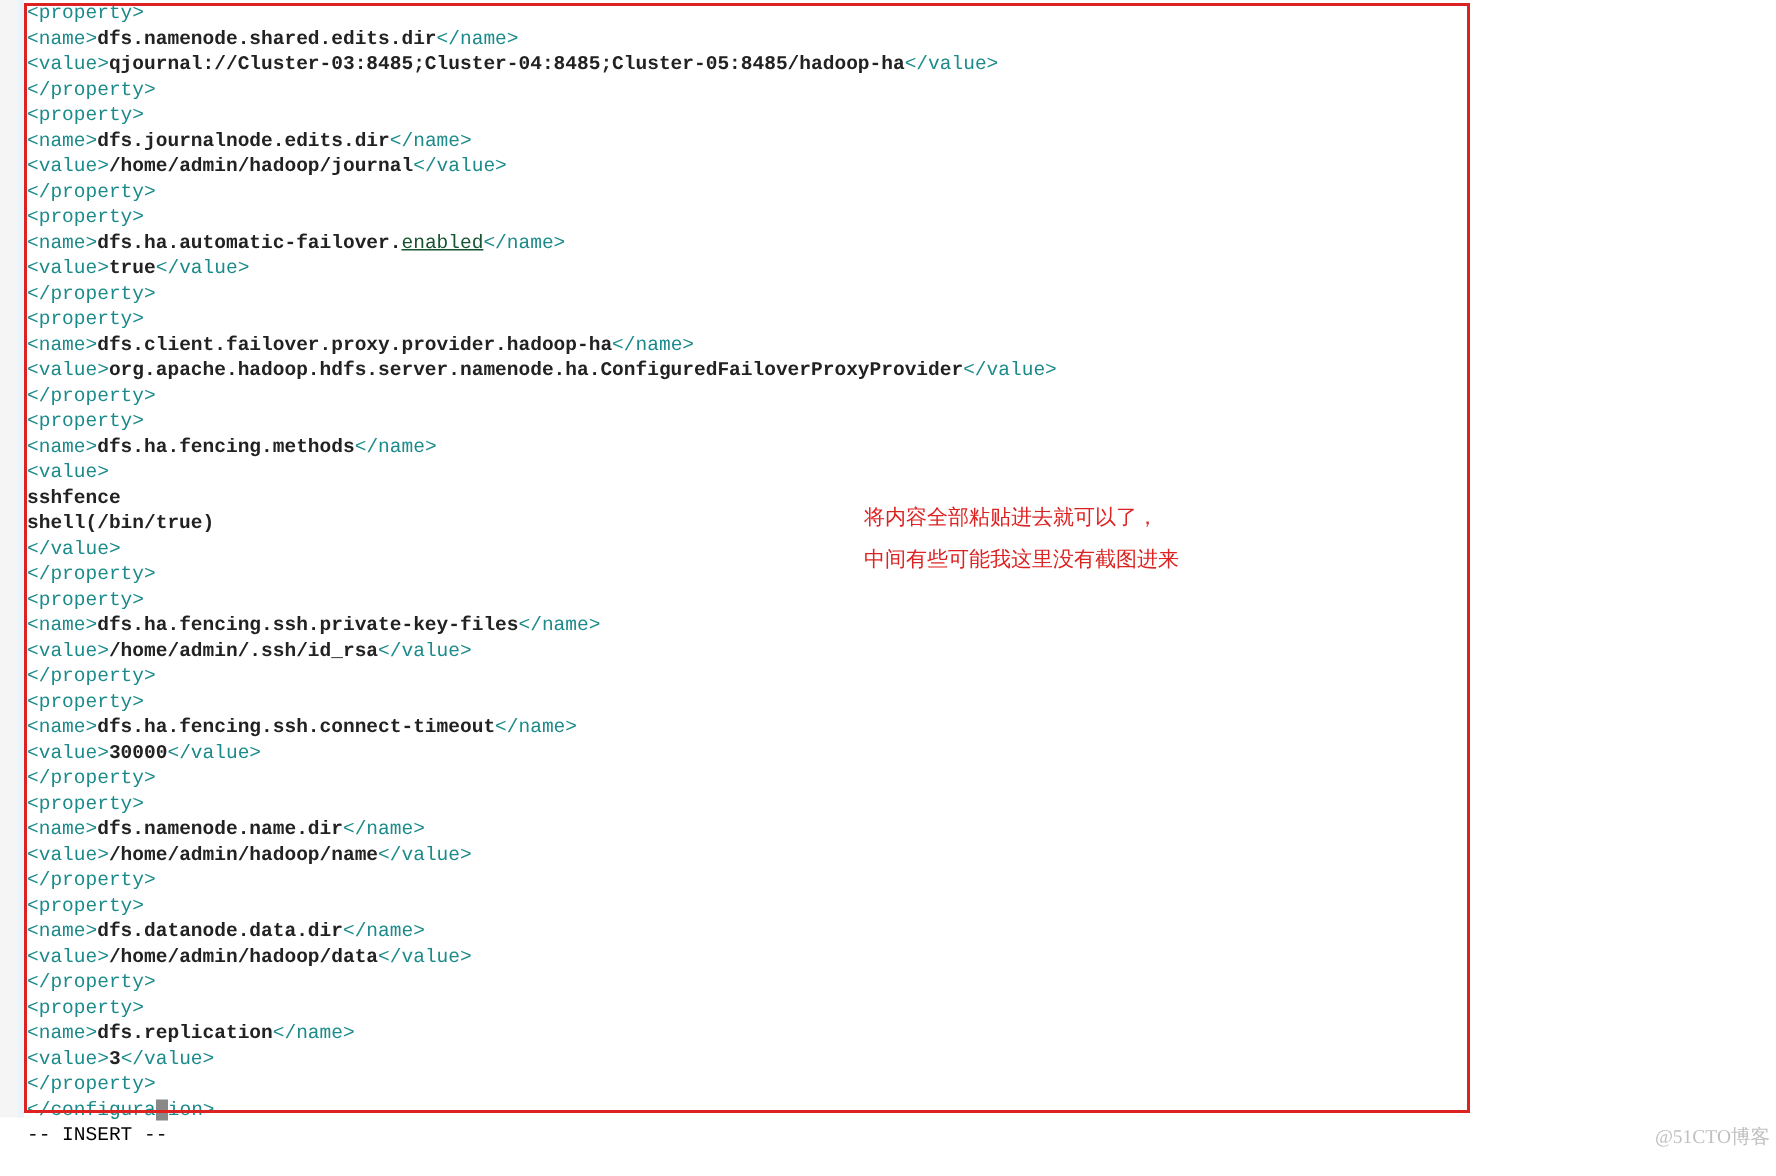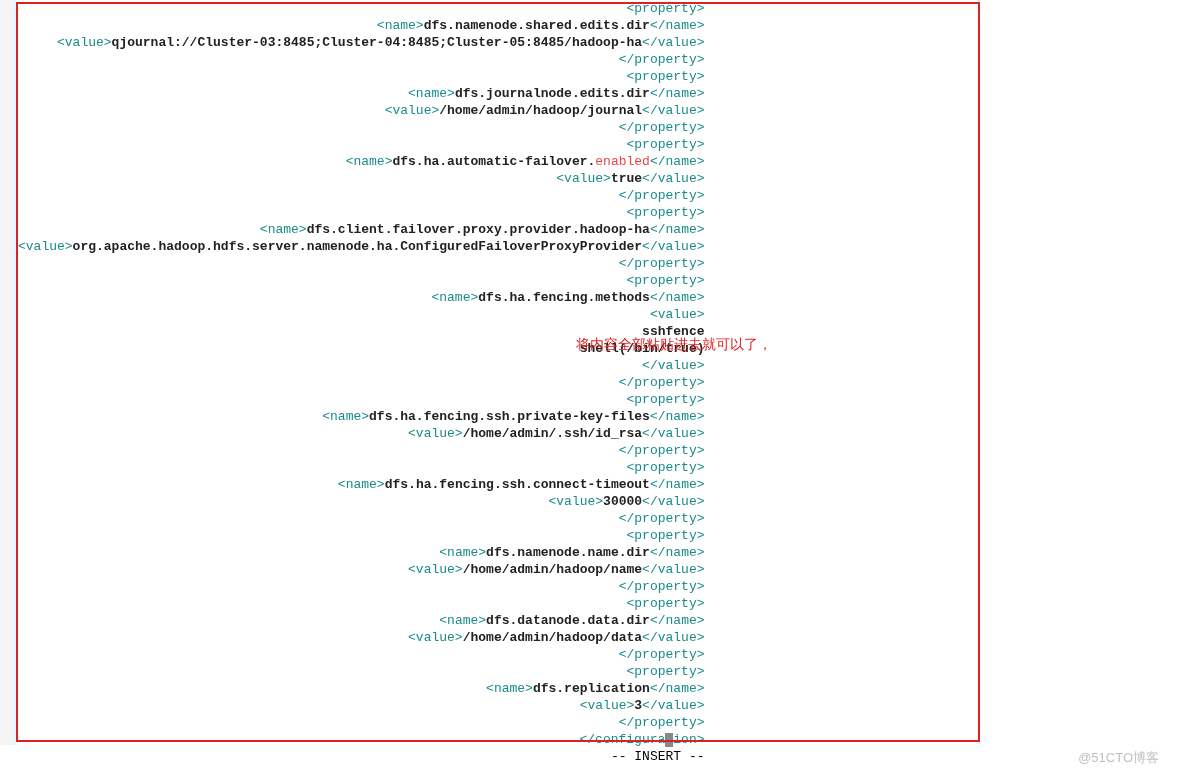--- a/index.html
+++ b/index.html
@@ -1,33 +1,34 @@
 <!DOCTYPE html>
 <html><head>
 <meta charset="utf-8">
 <style>
   html,body{margin:0;padding:0;font-family:Consolas,"Courier New",monospace;font-size:13px;line-height:17px;background:#fff;color:#000;}
   .frame{width:1184px;height:784px;position:relative;overflow:hidden;background:#fff;}
   .gutter{position:absolute;left:0;top:0;width:12px;height:745px;background:#f5f5f5;border-right:1px solid #ddd;}
   .gutter-edge{position:absolute;left:12px;top:0;width:4px;height:745px;background:#eaf4fb;}
-  .code{position:absolute;left:18px;top:0;white-space:pre;letter-spacing:0;text-align:right;}
+  .code{position:absolute;left:18px;top:0;white-space:pre;letter-spacing:0;}
   .line{display:block;height:17px;}
   .tag{color:#1b8a8a;}
   .txt{color:#222;font-weight:bold;}
-  .kw{color:#ef4444;}
+  .kw{color:#14532d;text-decoration:underline;}
   .annot{position:absolute;left:576px;top:330px;color:#d22;font-family:"Microsoft YaHei","SimSun",sans-serif;font-size:14px;line-height:28px;}
   .redbox{position:absolute;left:16px;top:2px;width:960px;height:736px;border:2px solid #d22;pointer-events:none;}
-  .watermark{position:absolute;right:25px;bottom:18px;color:#c0c0c0;font-family:Liberation Sans, sans-serif;font-size:13px;}
+  .watermark{position:absolute;right:4px;bottom:18px;color:#c0c0c0;font-family:Liberation Serif, serif;font-size:13px;}
   .cursor{display:inline-block;width:8px;height:14px;background:#888;vertical-align:text-bottom;}
 </style>
 </head>
 <body>
 <div class="frame">
 <div class="gutter"></div>
 <div class="gutter-edge"></div>
 
 <div class="code" id="code-area"><span class="line"><span class="tag">&lt;property&gt;</span></span><span class="line"><span class="tag">&lt;name&gt;</span><span class="txt">dfs.namenode.shared.edits.dir</span><span class="tag">&lt;/name&gt;</span></span><span class="line"><span class="tag">&lt;value&gt;</span><span class="txt">qjournal://Cluster-03:8485;Cluster-04:8485;Cluster-05:8485/hadoop-ha</span><span class="tag">&lt;/value&gt;</span></span><span class="line"><span class="tag">&lt;/property&gt;</span></span><span class="line"><span class="tag">&lt;property&gt;</span></span><span class="line"><span class="tag">&lt;name&gt;</span><span class="txt">dfs.journalnode.edits.dir</span><span class="tag">&lt;/name&gt;</span></span><span class="line"><span class="tag">&lt;value&gt;</span><span class="txt">/home/admin/hadoop/journal</span><span class="tag">&lt;/value&gt;</span></span><span class="line"><span class="tag">&lt;/property&gt;</span></span><span class="line"><span class="tag">&lt;property&gt;</span></span><span class="line"><span class="tag">&lt;name&gt;</span><span class="txt">dfs.ha.automatic-failover.</span><span class="kw">enabled</span><span class="tag">&lt;/name&gt;</span></span><span class="line"><span class="tag">&lt;value&gt;</span><span class="txt">true</span><span class="tag">&lt;/value&gt;</span></span><span class="line"><span class="tag">&lt;/property&gt;</span></span><span class="line"><span class="tag">&lt;property&gt;</span></span><span class="line"><span class="tag">&lt;name&gt;</span><span class="txt">dfs.client.failover.proxy.provider.hadoop-ha</span><span class="tag">&lt;/name&gt;</span></span><span class="line"><span class="tag">&lt;value&gt;</span><span class="txt">org.apache.hadoop.hdfs.server.namenode.ha.ConfiguredFailoverProxyProvider</span><span class="tag">&lt;/value&gt;</span></span><span class="line"><span class="tag">&lt;/property&gt;</span></span><span class="line"><span class="tag">&lt;property&gt;</span></span><span class="line"><span class="tag">&lt;name&gt;</span><span class="txt">dfs.ha.fencing.methods</span><span class="tag">&lt;/name&gt;</span></span><span class="line"><span class="tag">&lt;value&gt;</span></span><span class="line"><span class="txt">sshfence</span></span><span class="line"><span class="txt">shell(/bin/true)</span></span><span class="line"><span class="tag">&lt;/value&gt;</span></span><span class="line"><span class="tag">&lt;/property&gt;</span></span><span class="line"><span class="tag">&lt;property&gt;</span></span><span class="line"><span class="tag">&lt;name&gt;</span><span class="txt">dfs.ha.fencing.ssh.private-key-files</span><span class="tag">&lt;/name&gt;</span></span><span class="line"><span class="tag">&lt;value&gt;</span><span class="txt">/home/admin/.ssh/id_rsa</span><span class="tag">&lt;/value&gt;</span></span><span class="line"><span class="tag">&lt;/property&gt;</span></span><span class="line"><span class="tag">&lt;property&gt;</span></span><span class="line"><span class="tag">&lt;name&gt;</span><span class="txt">dfs.ha.fencing.ssh.connect-timeout</span><span class="tag">&lt;/name&gt;</span></span><span class="line"><span class="tag">&lt;value&gt;</span><span class="txt">30000</span><span class="tag">&lt;/value&gt;</span></span><span class="line"><span class="tag">&lt;/property&gt;</span></span><span class="line"><span class="tag">&lt;property&gt;</span></span><span class="line"><span class="tag">&lt;name&gt;</span><span class="txt">dfs.namenode.name.dir</span><span class="tag">&lt;/name&gt;</span></span><span class="line"><span class="tag">&lt;value&gt;</span><span class="txt">/home/admin/hadoop/name</span><span class="tag">&lt;/value&gt;</span></span><span class="line"><span class="tag">&lt;/property&gt;</span></span><span class="line"><span class="tag">&lt;property&gt;</span></span><span class="line"><span class="tag">&lt;name&gt;</span><span class="txt">dfs.datanode.data.dir</span><span class="tag">&lt;/name&gt;</span></span><span class="line"><span class="tag">&lt;value&gt;</span><span class="txt">/home/admin/hadoop/data</span><span class="tag">&lt;/value&gt;</span></span><span class="line"><span class="tag">&lt;/property&gt;</span></span><span class="line"><span class="tag">&lt;property&gt;</span></span><span class="line"><span class="tag">&lt;name&gt;</span><span class="txt">dfs.replication</span><span class="tag">&lt;/name&gt;</span></span><span class="line"><span class="tag">&lt;value&gt;</span><span class="txt">3</span><span class="tag">&lt;/value&gt;</span></span><span class="line"><span class="tag">&lt;/property&gt;</span></span><span class="line"><span class="tag">&lt;/configura</span><span class="cursor"></span><span class="tag">ion&gt;</span></span><span class="line">-- INSERT --</span></div>
 <div class="redbox"></div>
 <div class="annot">
   <div>将内容全部粘贴进去就可以了，</div>
+  <div>中间有些可能我这里没有截图进来</div>
 </div>
 <div class="watermark">@51CTO博客</div>
 </div>
 
 </body></html>

